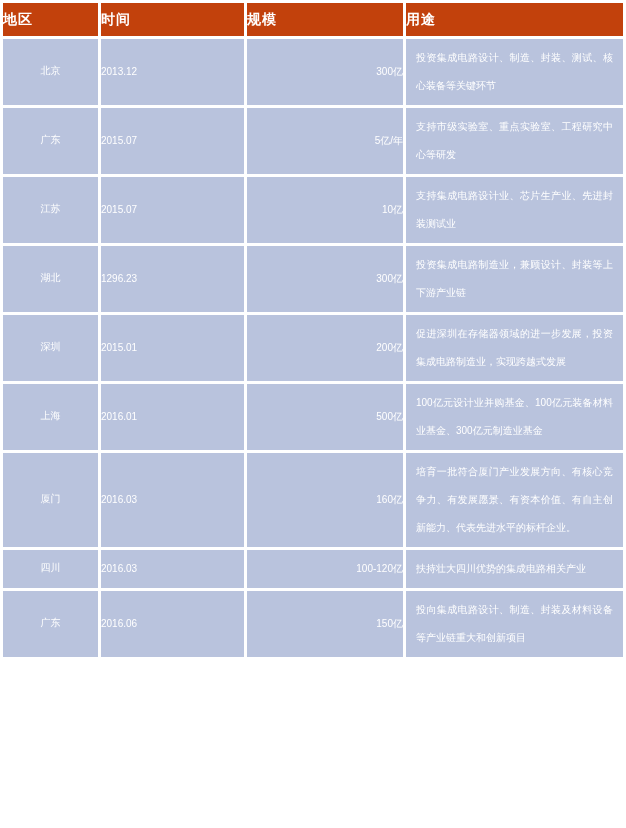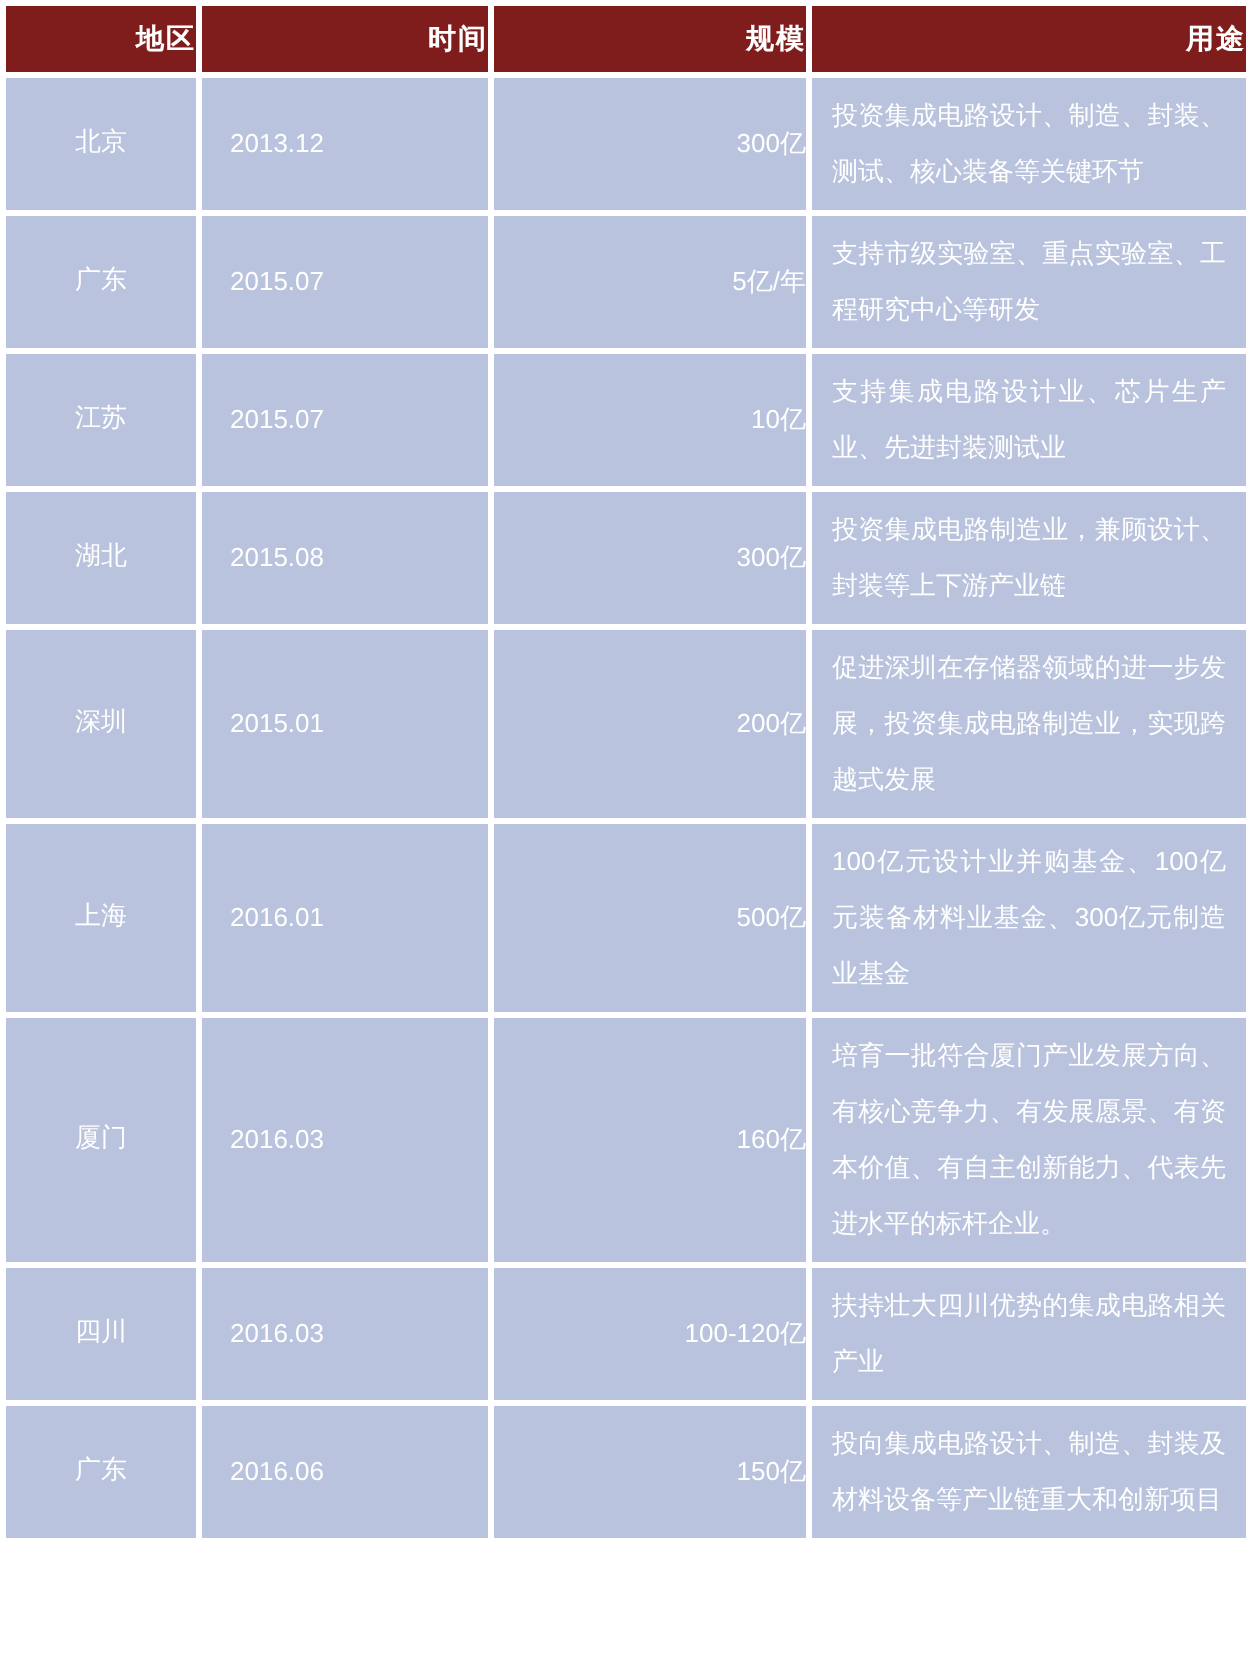--- a/index.html
+++ b/index.html
@@ -19,45 +19,44 @@
     border-collapse: separate;
     border-spacing: 3px;
     width: 626px;
     table-layout: fixed;
   }
   col.c1 { width: 95px; }
   col.c2 { width: 143px; }
   col.c3 { width: 156px; }
   col.c4 { width: 217px; }
   th {
-    background: #7f1d1d;
+    background: #c2410c;
     color: #ffffff;
     font-size: 14px;
     font-weight: bold;
     height: 33px;
     padding: 0;
-    text-align: right;
+    text-align: left;
     letter-spacing: 1px;
   }
   td {
     background: #b9c3dd;
     color: #ffffff;
-    font-size: 13px;
+    font-size: 10px;
     line-height: 28px;
     padding: 5px 0;
     vertical-align: middle;
     word-break: break-all;
   }
   td.region {
     text-align: center;
     font-family: Liberation Mono, monospace;
   }
   td.time {
     text-align: left;
-    padding-left: 14px;
   }
   td.scale {
     text-align: right;
   }
   td.purpose {
     text-align: justify;
     text-justify: inter-ideograph;
     padding: 5px 10px;
   }
 </style>
@@ -94,21 +93,21 @@
         <td class="purpose">支持市级实验室、重点实验室、工程研究中心等研发</td>
       </tr>
       <tr>
         <td class="region">江苏</td>
         <td class="time">2015.07</td>
         <td class="scale">10亿</td>
         <td class="purpose">支持集成电路设计业、芯片生产业、先进封装测试业</td>
       </tr>
       <tr>
         <td class="region">湖北</td>
-        <td class="time">2015.08</td>
+        <td class="time">1296.23</td>
         <td class="scale">300亿</td>
         <td class="purpose">投资集成电路制造业，兼顾设计、封装等上下游产业链</td>
       </tr>
       <tr>
         <td class="region">深圳</td>
         <td class="time">2015.01</td>
         <td class="scale">200亿</td>
         <td class="purpose">促进深圳在存储器领域的进一步发展，投资集成电路制造业，实现跨越式发展</td>
       </tr>
       <tr>

